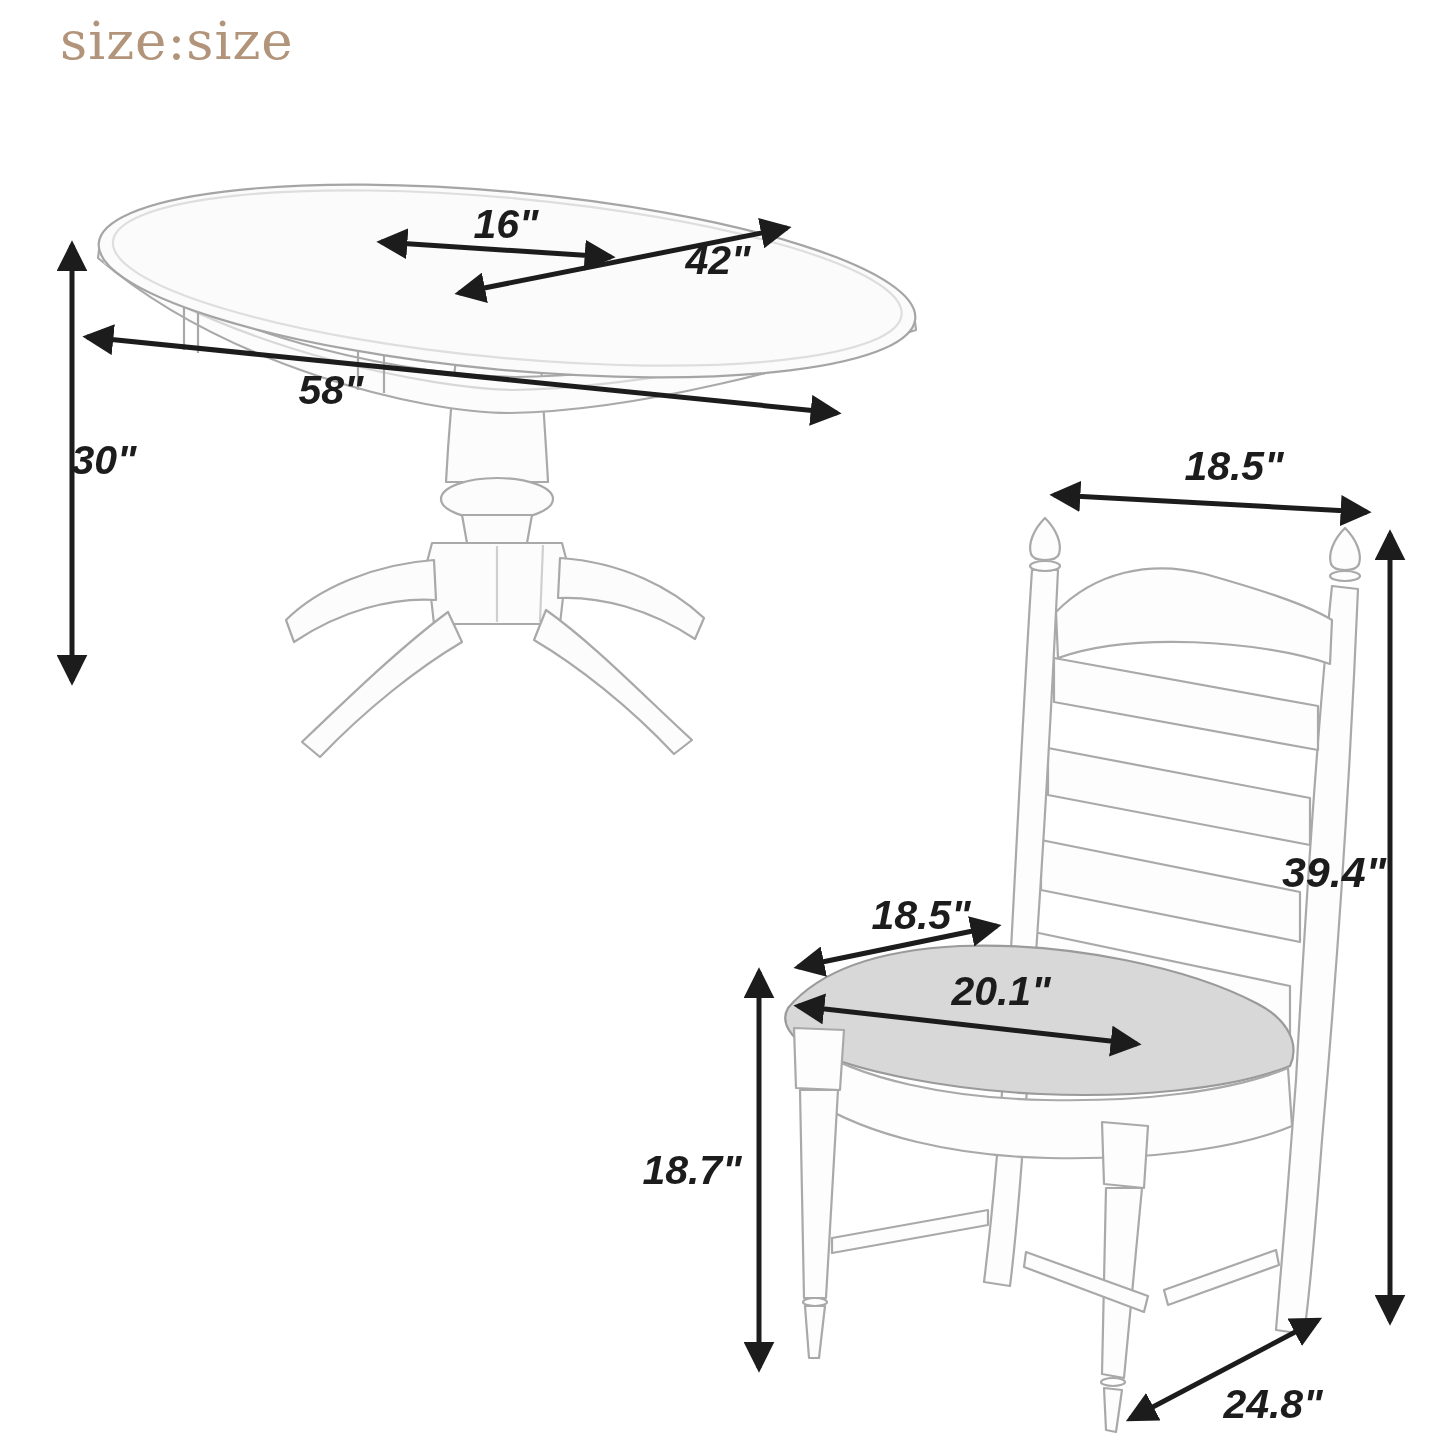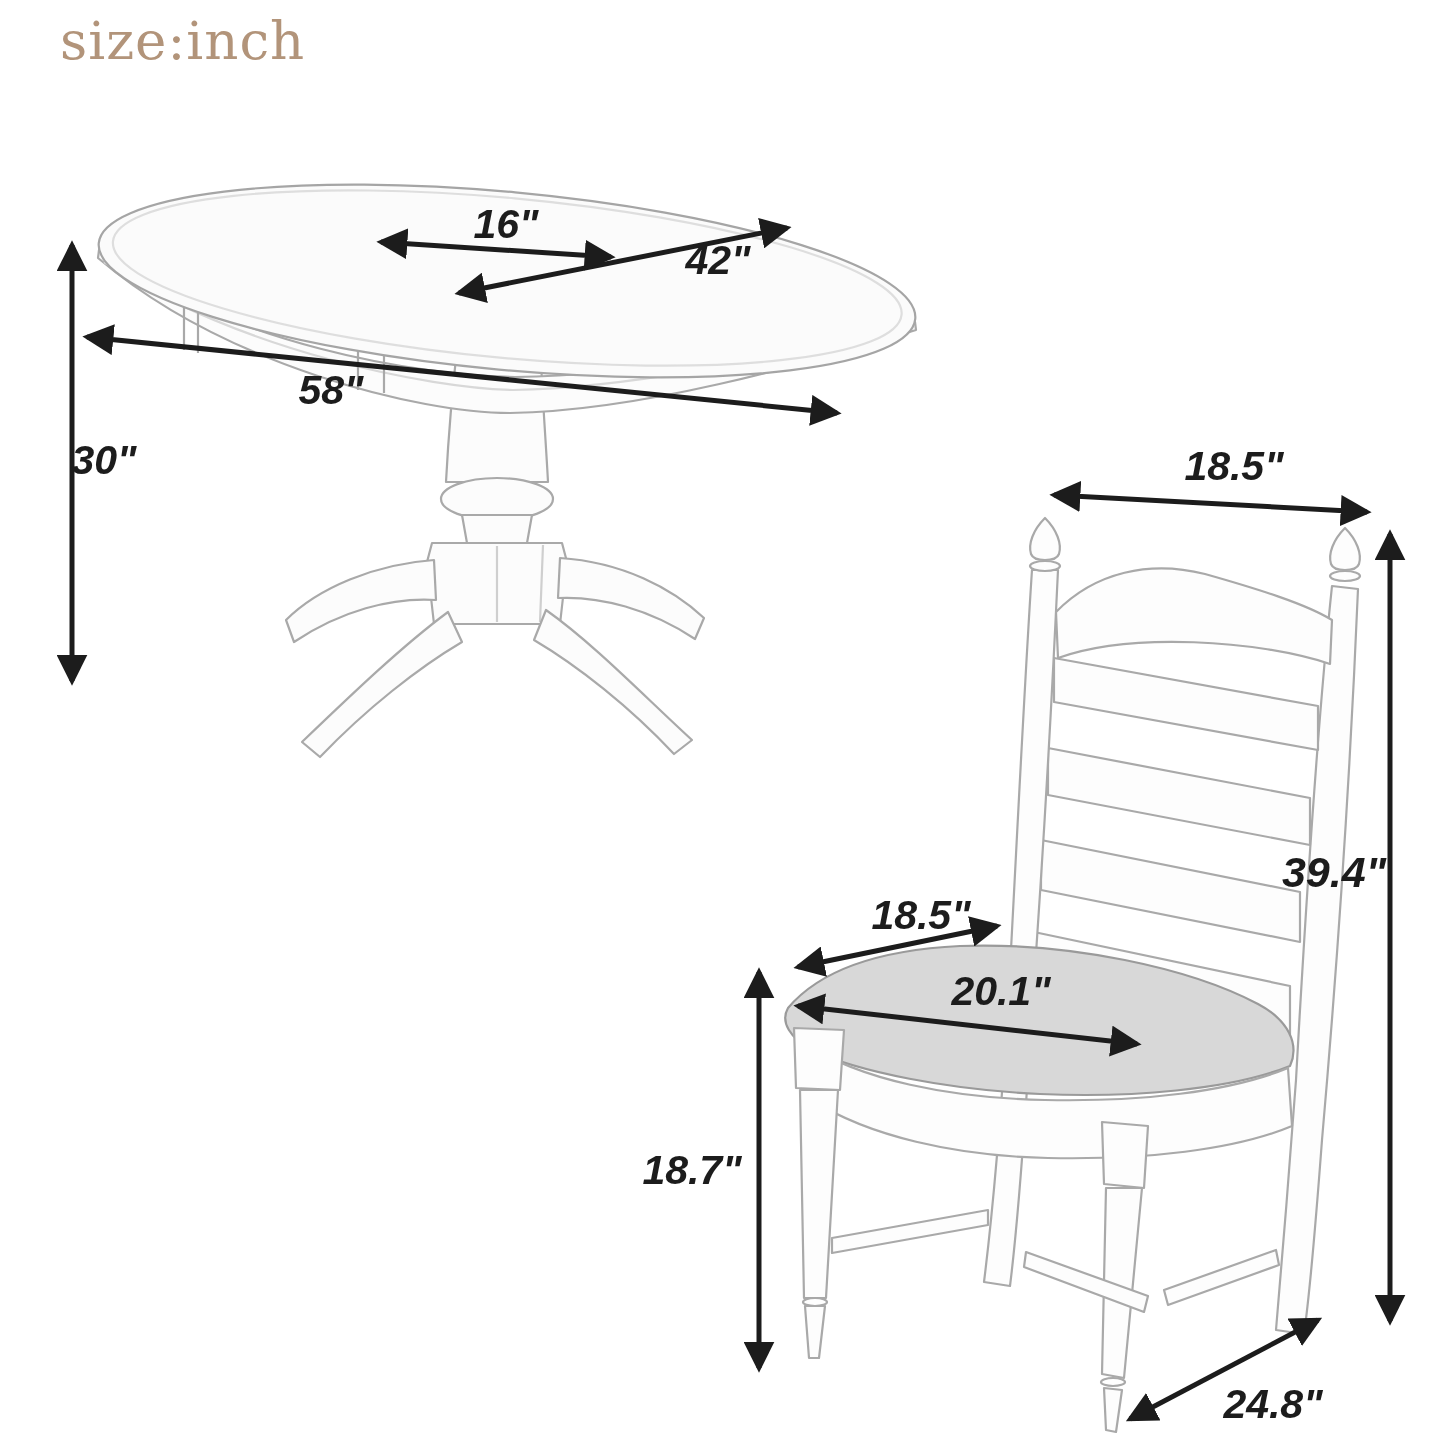--- a/index.html
+++ b/index.html
@@ -29,21 +29,21 @@
     font-size:41px;
     text-anchor:middle;
   }
   text.dim-label.lg{font-size:43px;}
 </style>
 </head>
 <body>
 
 <div class="canvas">
 
-  <div class="page-title">size:inch</div>
+  <div class="page-title">size:size</div>
 
   <svg class="figure" width="1445" height="1445" viewBox="0 0 1445 1445">
     <defs>
       <marker id="ah" viewBox="0 0 10 10" refX="8.5" refY="5" markerWidth="6.2" markerHeight="6.2" orient="auto-start-reverse">
         <path d="M0,0 L10,5 L0,10 z" fill="#1c1c1c"></path>
       </marker>
     </defs>
 
     <g class="lineart" stroke="#a9a9a9" stroke-width="2.2" fill="#fcfcfc" stroke-linejoin="round">
 

